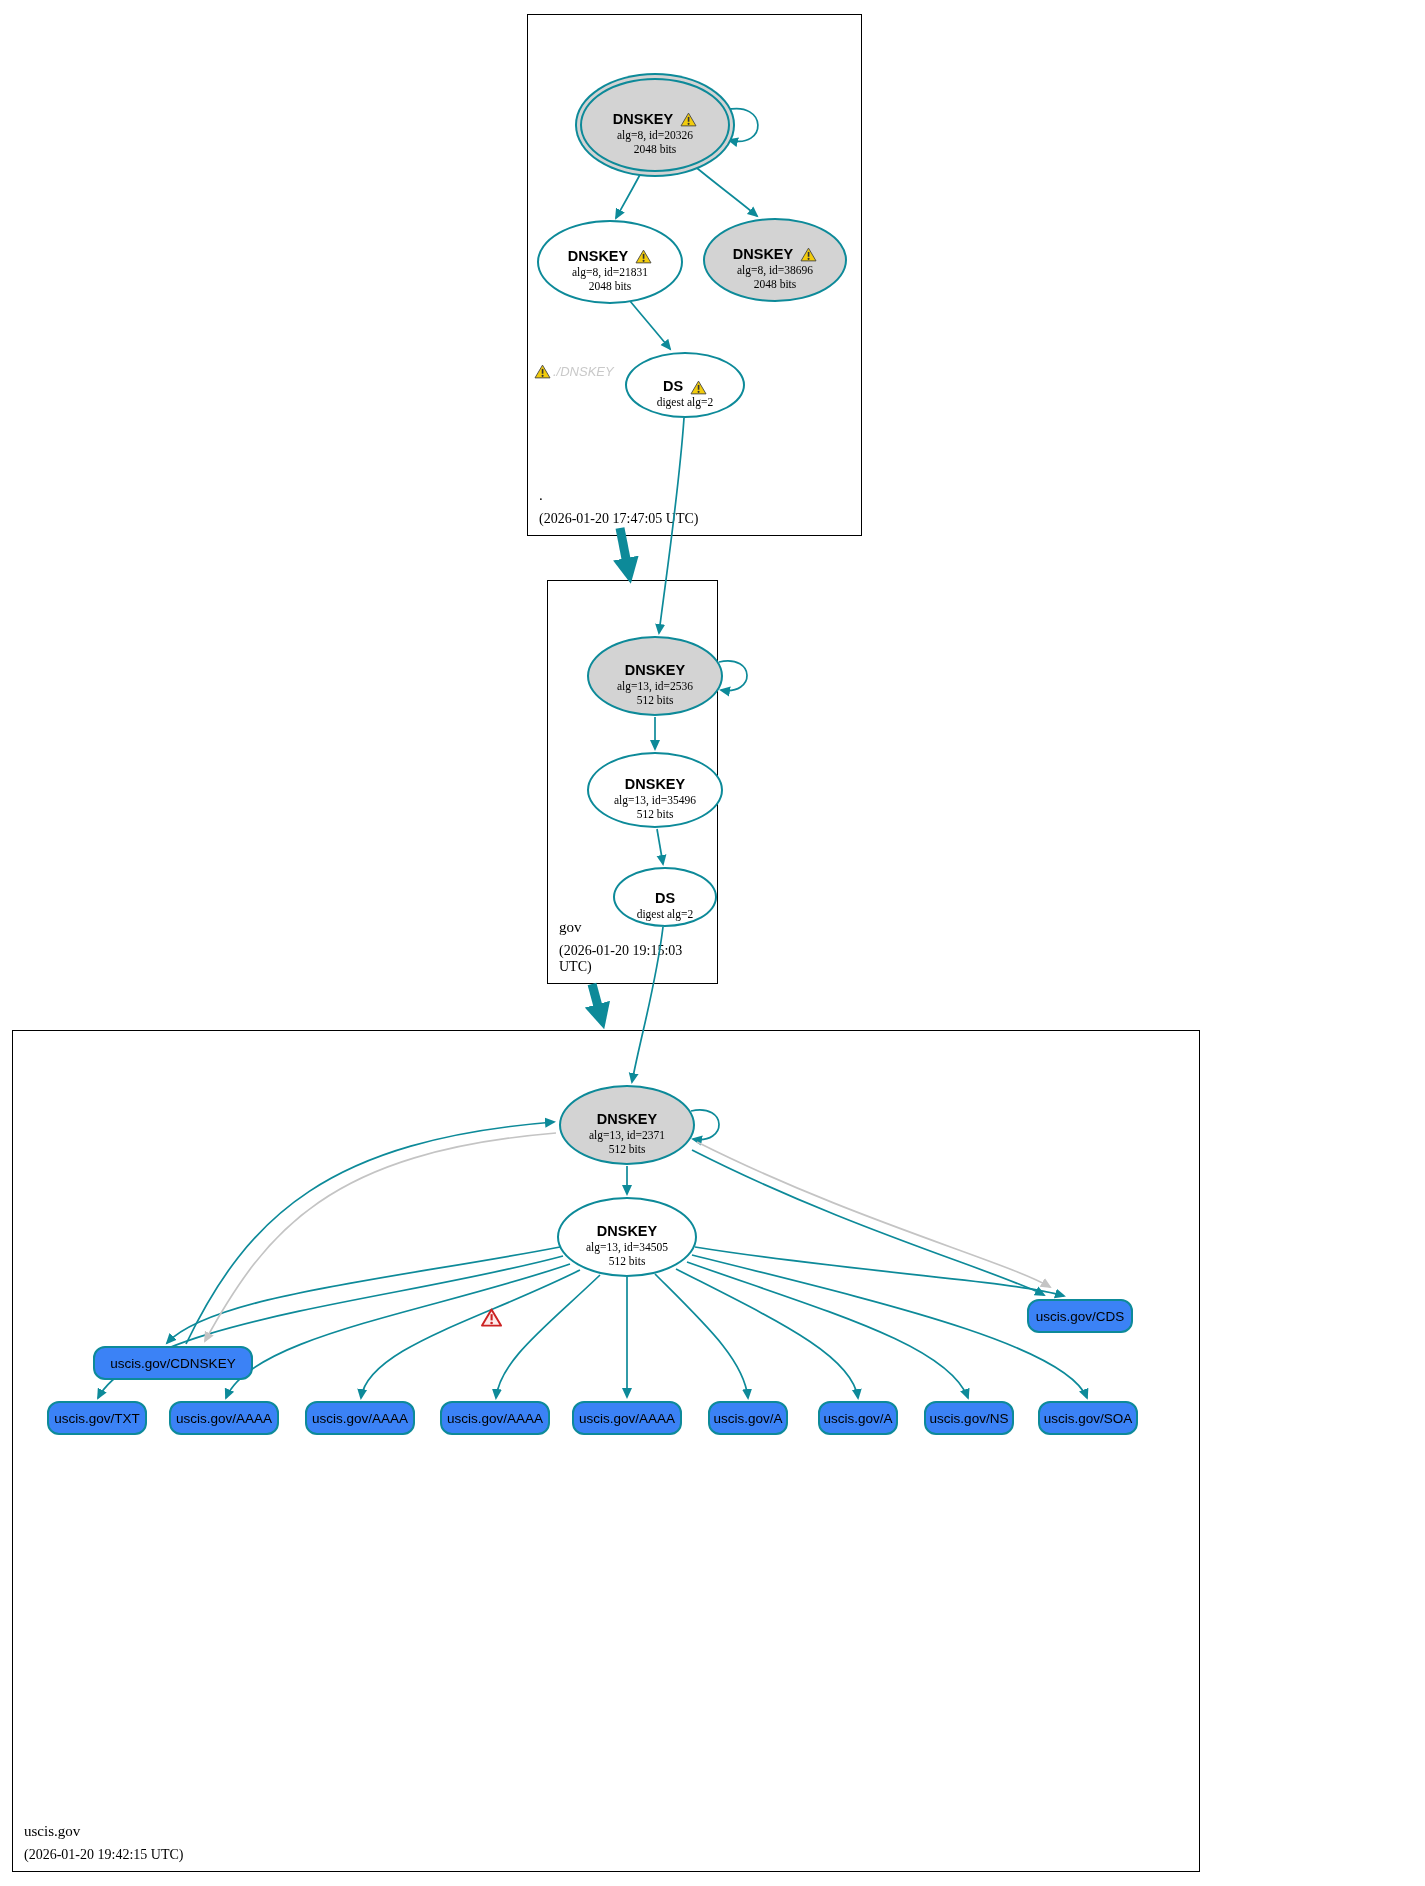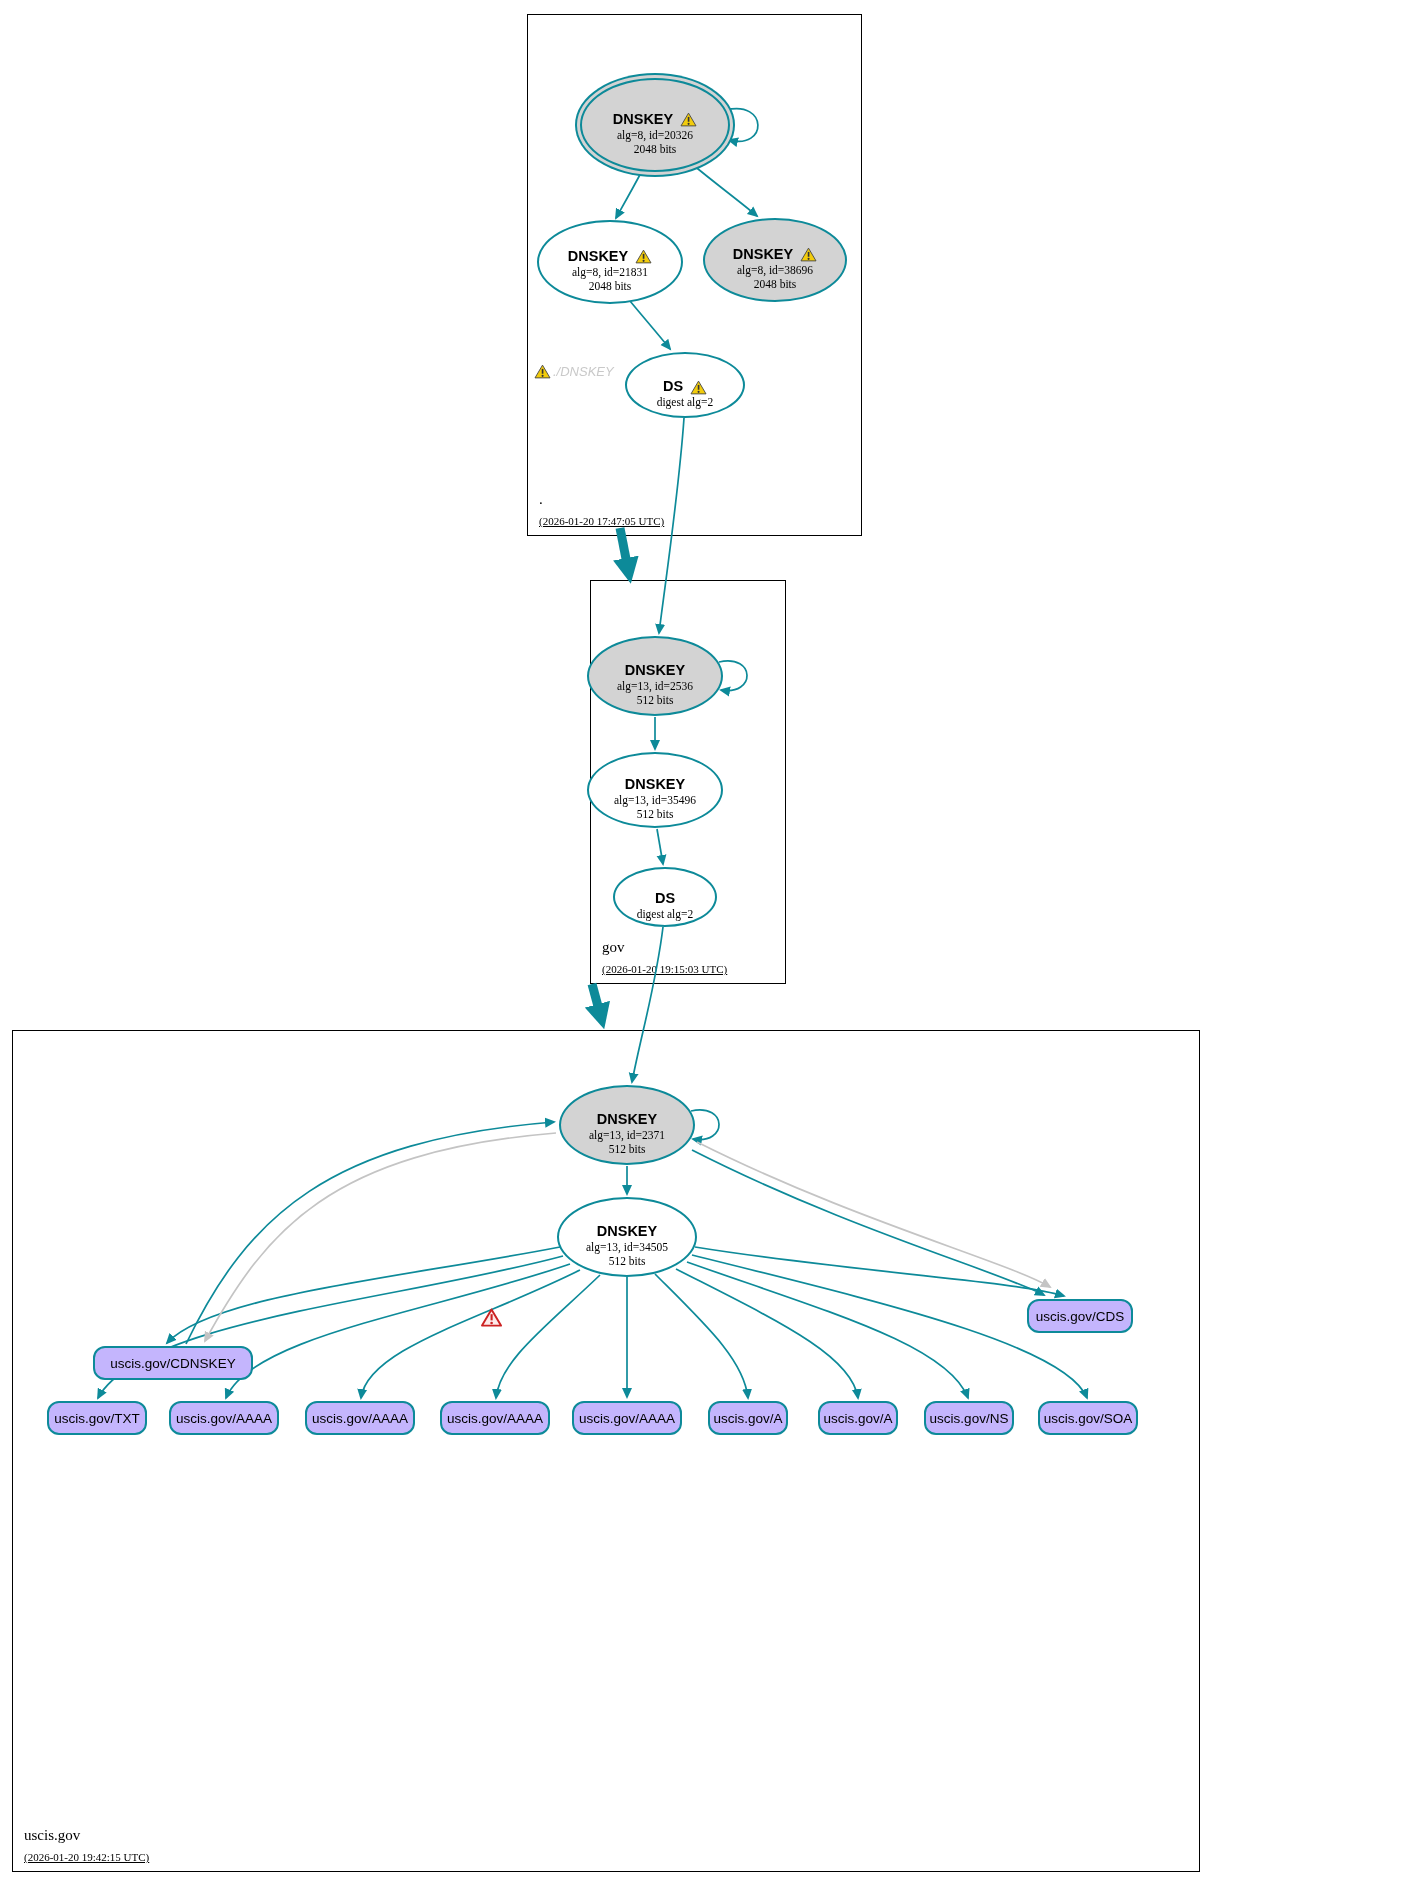--- a/index.html
+++ b/index.html
@@ -11,36 +11,36 @@
   }
   .canvas { position:absolute; left:0; top:0; width:1425px; height:1886px; }
 
   .edges { position:absolute; left:0; top:0; z-index:1; pointer-events:none; }
 
   .zone-box {
     position:absolute; border:1px solid #000; background:transparent; z-index:0;
   }
   .zone-label { position:absolute; left:11px; bottom:8px; z-index:3; }
   .zone-name  { font-family:"Liberation Serif", serif; font-size:15px; color:#000; margin-bottom:7px; }
-  .zone-ts    { font-family:"Liberation Serif", serif; font-size:11px; color:#000;text-decoration:underline; }
+  .zone-ts    { font-family:"Liberation Serif", serif; font-size:14px; color:#000; }
 
   .node {
     position:absolute; z-index:2; background:#fff; border:2px solid var(--teal);
     display:flex; flex-direction:column; align-items:center; justify-content:center;
     text-align:center; color:#000;
   }
   .ellipse { border-radius:50%; }
   .gray { background:#d3d3d3; }
   .double { box-shadow: 0 0 0 3px #d3d3d3, 0 0 0 5px var(--teal); }
 
   .n-title { display:flex; align-items:center; gap:7px; font-weight:bold; font-size:14.5px; line-height:1.1;margin-top:19px; }
   .n-sub   { font-family:"Liberation Serif", serif; font-size:11.5px; line-height:1.3; }
 
   .rrset {
-    position:absolute; z-index:2; background:#c4b5fd; border:2px solid var(--teal);
+    position:absolute; z-index:2; background:#3b82f6; border:2px solid var(--teal);
     border-radius:12px; height:34px; display:flex; align-items:center; justify-content:center;
     font-size:13.5px; padding:0 10px; white-space:nowrap;
   }
 
   .ghost {
     position:absolute; z-index:2; display:flex; align-items:center;
     gap:2px;
   }
   .ghost-text { color:#c9c9c9; font-style:italic; font-size:13px; }
 
@@ -108,21 +108,21 @@
     </g>
   </svg>
 
   <div class="zone-box" style="left:527px; top:14px; width:335px; height:522px;">
     <div class="zone-label">
       <div class="zone-name">.</div>
       <div class="zone-ts">(2026-01-20 17:47:05 UTC)</div>
     </div>
   </div>
 
-  <div class="zone-box" style="left:590px; top:580px; width:196px; height:404px;">
+  <div class="zone-box" style="left:547px; top:580px; width:171px; height:404px;">
     <div class="zone-label">
       <div class="zone-name">gov</div>
       <div class="zone-ts">(2026-01-20 19:15:03 UTC)</div>
     </div>
   </div>
 
   <div class="zone-box" style="left:12px; top:1030px; width:1188px; height:842px;">
     <div class="zone-label">
       <div class="zone-name">uscis.gov</div>
       <div class="zone-ts">(2026-01-20 19:42:15 UTC)</div>

